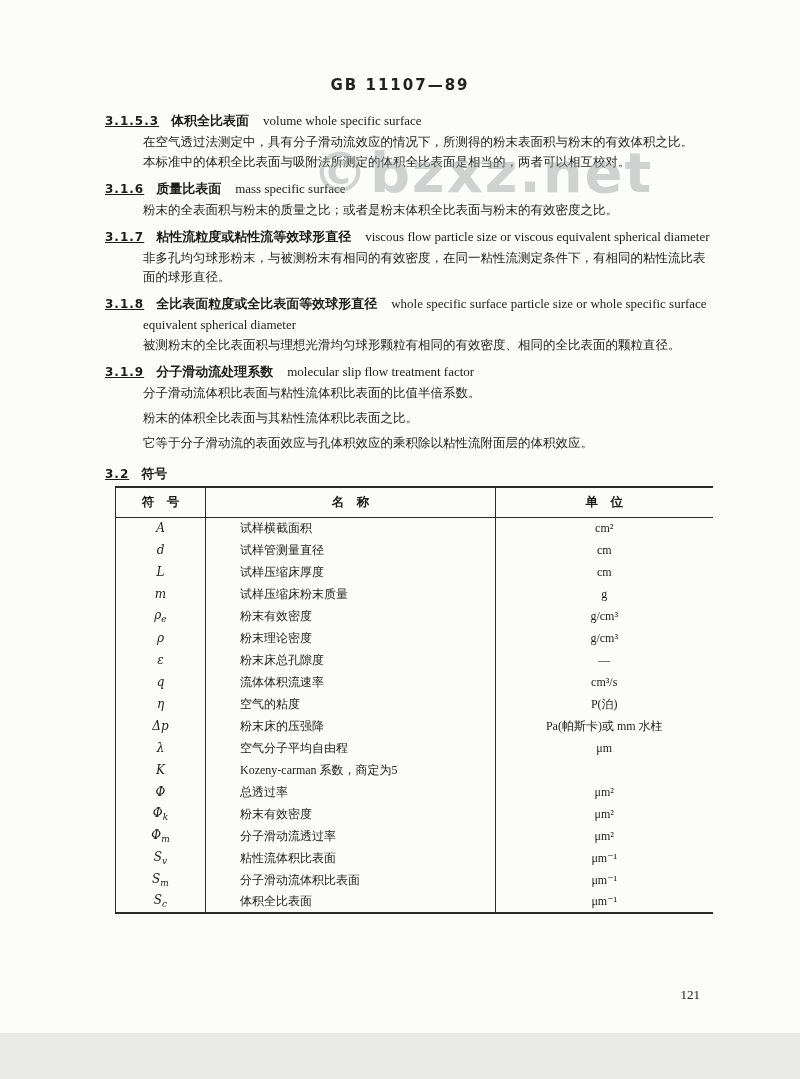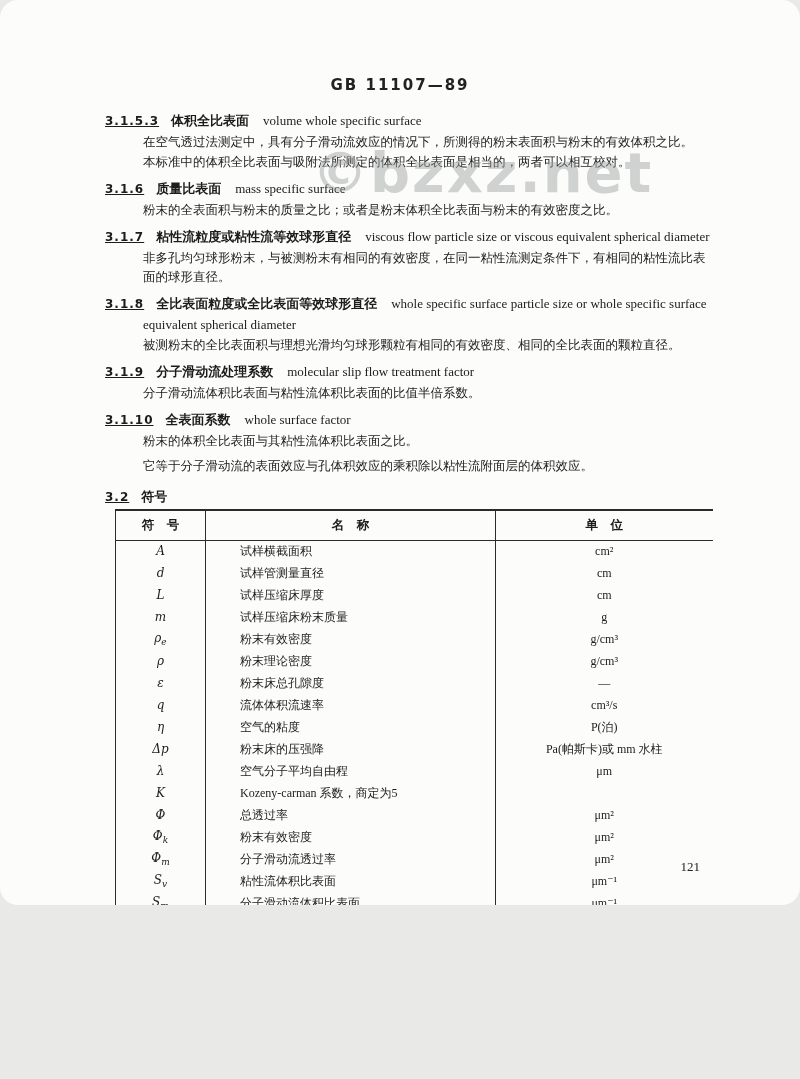--- a/index.html
+++ b/index.html
@@ -1,21 +1,20 @@
 <!DOCTYPE html>
 <html><head>
 <meta charset="utf-8">
 <style>
   * { margin:0; padding:0; box-sizing:border-box; }
   html,body { background:#e9e9e7; }
   .page {
-    position:relative; width:800px; height:905px; margin:0 auto;
+    position:relative; width:800px; height:1033px; margin:0 auto;
     background:#fcfcfa; color:#1c1c1c; overflow:hidden;
     font-family:"Liberation Serif","DejaVu Serif",serif;
-    border-radius:18px;
   }
   .doc-header {
     padding-top:76px; text-align:center;
     font-family:"DejaVu Sans","Liberation Sans",sans-serif;
     font-weight:bold; font-size:15px; letter-spacing:2px; color:#222;
   }
   .content { margin:16px 88px 0 105px; }
   .section { margin-bottom:6px; }
   .section-heading { padding-left:38px; text-indent:-38px; line-height:19px; margin-bottom:2px; }
   .sec-num {
@@ -102,23 +101,20 @@
   <div class="section">
     <div class="section-heading">
       <span class="sec-num">3.1.9</span><span class="sec-cn">分子滑动流处理系数</span><span class="sec-en">molecular slip flow treatment factor</span>
     </div>
     <div>
             <div class="para">分子滑动流体积比表面与粘性流体积比表面的比值半倍系数。</div>
           </div>
   </div>
 
   <div class="section">
-    <div class="section-heading">
-      <span class="sec-num">3.1.10</span><span class="sec-cn">全表面系数</span><span class="sec-en">whole surface factor</span>
-    </div>
     <div>
             <div class="para">粉末的体积全比表面与其粘性流体积比表面之比。</div>
           </div>
   </div>
 
   <div class="section">
     <div>
             <div class="para">它等于分子滑动流的表面效应与孔体积效应的乘积除以粘性流附面层的体积效应。</div>
           </div>
   </div>

